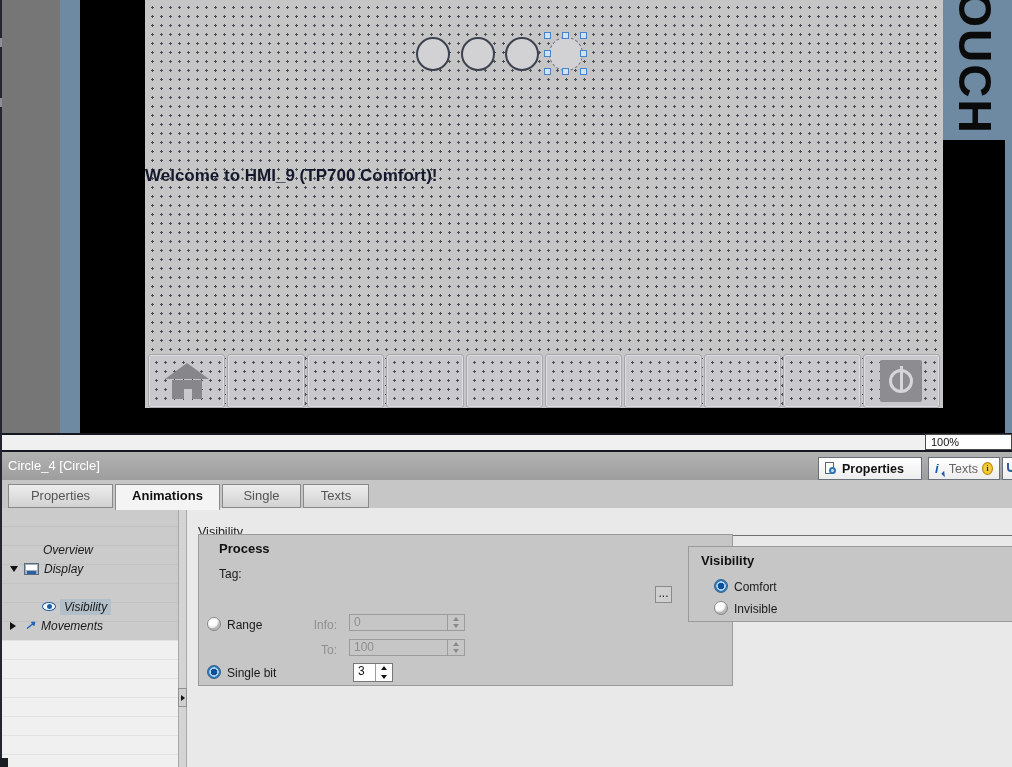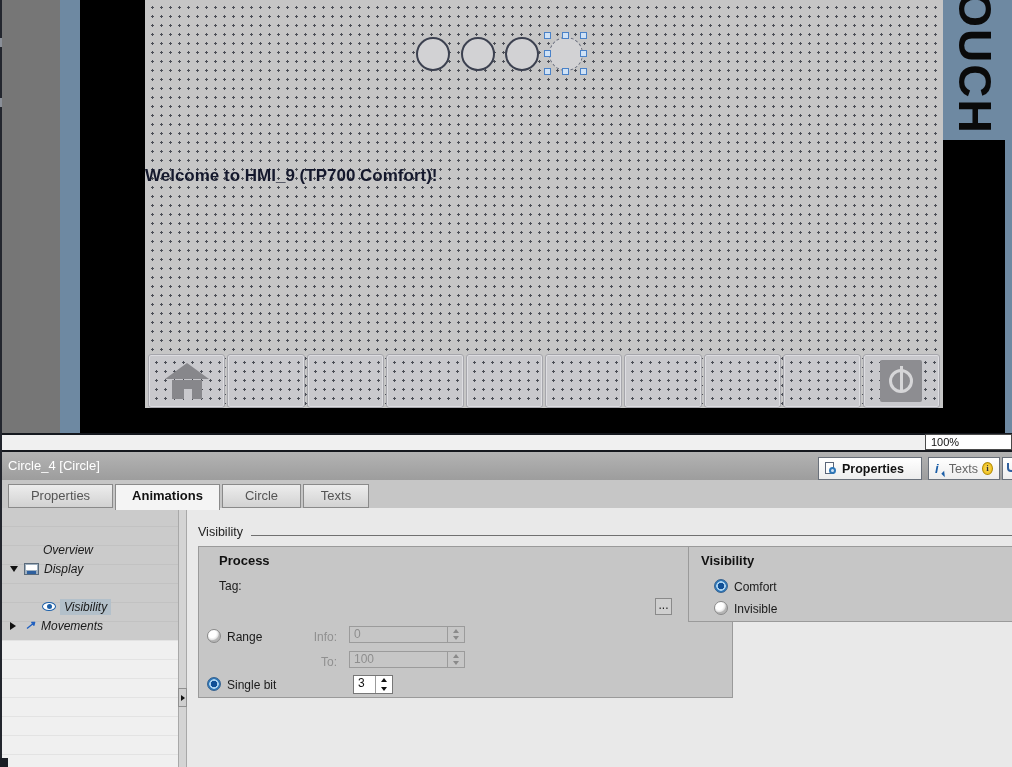--- a/index.html
+++ b/index.html
@@ -239,21 +239,21 @@
   </div>
 
   <div class="abs" id="tabrow"></div>
   <div class="abs main-tab" style="left:8px;width:105px;">
     <span>Properties</span>
   </div>
   <div class="abs main-tab active" style="left:115px;width:105px;">
     <span>Animations</span>
   </div>
   <div class="abs main-tab" style="left:222px;width:79px;">
-    <span>Circle</span>
+    <span>Single</span>
   </div>
   <div class="abs main-tab" style="left:303px;width:66px;">
     <span>Texts</span>
   </div>
 
   <div class="abs" id="treepane">
     <div class="tree-top"></div>
     <div class="tree-row" style="left:0;top:32px;width:176px;">
       <span style="margin-left:41px;">Overview</span>
     </div>
@@ -283,21 +283,21 @@
   <div class="abs split-btn" style="top:688px;">
       <span class="tri-right"></span>
     </div>
 
   <div class="abs" id="content">
     <div class="section-head">
       <span>Visibility</span>
       <span class="section-rule"></span>
     </div>
 
-    <div class="groupbox" style="left:11px;top:38px;width:535px;height:152px;">
+    <div class="groupbox" style="left:11px;top:26px;width:535px;height:152px;">
       <div class="gb-title">Process</div>
       <div class="plain-label" style="left:20px;top:32px;">Tag:</div>
 
       <div class="browse-btn">...</div>
 
       <div class="radio off" style="left:8px;top:82px;"></div>
       <div class="plain-label" style="left:28px;top:83px;">Range</div>
 
       <div class="dim-label" style="left:80px;top:83px;width:58px;">Info:</div>
       <div class="spin-field" style="left:150px;top:79px;width:116px;">

